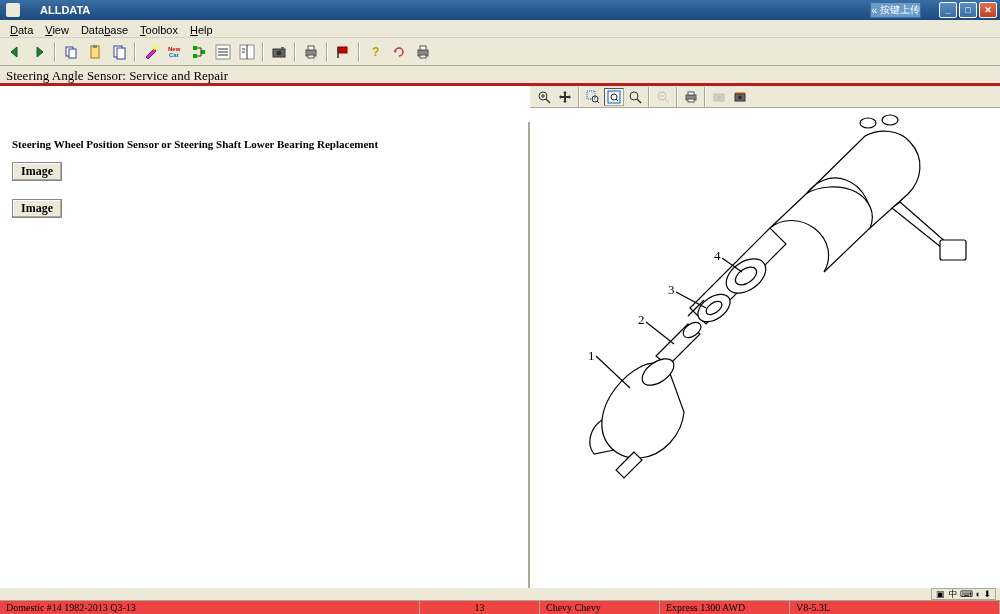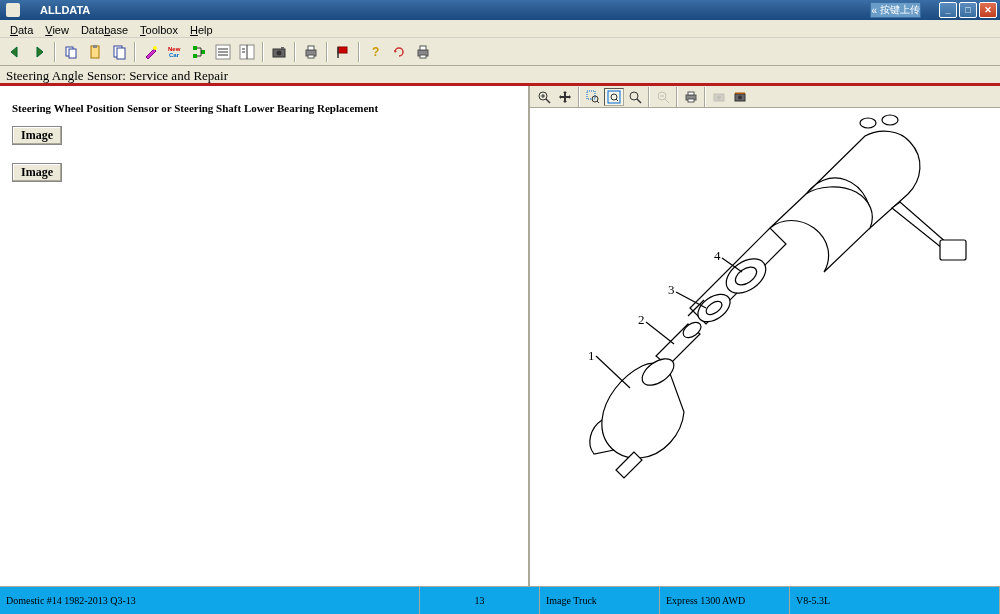--- a/index.html
+++ b/index.html
@@ -20,33 +20,33 @@
 .menuitem { padding: 1px 6px; cursor: default; }
 .menuitem span.u { text-decoration: underline; }
 
 .toolbar { height: 28px; background: #ece9d8; display: flex; align-items: center; padding: 2px 4px; gap: 2px; border-bottom: 1px solid #aca899; }
 .tbtn { width: 22px; height: 22px; display: flex; align-items: center; justify-content: center; cursor: default; border: 1px solid transparent; }
 .tsep { width: 2px; height: 20px; border-left: 1px solid #aca899; border-right: 1px solid #fff; margin: 0 2px; }
 
 .heading-bar { height: 20px; background: #ece9d8; padding: 2px 6px; font-family: "Times New Roman", serif; font-size: 13px; border-bottom: 3px solid #b91c1c; }
 
 .content-area { position: absolute; top: 86px; left: 0; right: 0; bottom: 26px; display: flex; background: #fff; }
-.left-pane { width: 53%; border-right: 2px solid #aca899; padding: 16px 12px; overflow: auto; background: #fff; }
+.left-pane { width: 53%; border-right: 2px solid #aca899; padding: 16px 12px; overflow: auto; background: #fff; margin-top: 36px; }
 .left-pane h4 { font-family: "Times New Roman", serif; font-size: 11px; font-weight: bold; margin-bottom: 12px; }
 .img-btn { display: inline-block; border: 1px solid #888; background: #ece9d8; padding: 1px 8px; font-family: "Times New Roman", serif; font-size: 12px; font-weight: bold; margin-bottom: 18px; cursor: default; box-shadow: inset -1px -1px 0 #aca899, inset 1px 1px 0 #fff; }
 
 .right-pane { width: 47%; display: flex; flex-direction: column; background: #fff; }
 .img-toolbar { height: 22px; background: #ece9d8; border-bottom: 1px solid #aca899; display: flex; align-items: center; padding: 1px 4px; gap: 1px; }
 .itbtn { width: 20px; height: 18px; display: flex; align-items: center; justify-content: center; cursor: default; border: 1px solid transparent; }
 .itbtn.active { border: 1px inset #aca899; background: #f5f5ea; }
 .diagram-area { flex: 1; position: relative; overflow: hidden; background: #fff; }
 .diagram-area svg { position: absolute; top: 0; left: 0; }
 
 .status-tray { position: absolute; right: 4px; bottom: 14px; height: 12px; background: #ece9d8; border: 1px solid #aca899; padding: 0 4px; font-size: 9px; display: flex; align-items: center; gap: 4px; }
-.statusbar { position: absolute; bottom: 0; left: 0; right: 0; height: 28px; background: #0ea5e9; border-top: 1px solid #aca899; display: flex; font-size: 10px; font-family: "Times New Roman", serif; }
+.statusbar { position: absolute; bottom: 0; left: 0; right: 0; height: 14px; background: #ef4444; border-top: 1px solid #aca899; display: flex; font-size: 10px; font-family: "Times New Roman", serif; }
 .status-cell { border-right: 1px solid #aca899; padding: 0 6px; display: flex; align-items: center; }
 .sc1 { flex: 0 0 420px; }
 .sc2 { flex: 0 0 120px; text-align: center; justify-content: center; }
 .sc3 { flex: 0 0 120px; }
 .sc4 { flex: 0 0 130px; }
 .sc5 { flex: 1; }
 
 
 svg.ico { width: 16px; height: 16px; }
 svg.ico2 { width: 14px; height: 14px; }
@@ -308,16 +308,16 @@
 </div>
 
 <div class="status-tray">
   <span>▣</span>
     <span>中 ⌨ ◐ ⬇</span>
 </div>
 
 <div class="statusbar">
   <div class="status-cell sc1">Domestic #14 1982-2013 Q3-13</div>
   <div class="status-cell sc2">13</div>
-  <div class="status-cell sc3">Image Truck</div>
+  <div class="status-cell sc3">Chevy Chevy</div>
   <div class="status-cell sc4">Express 1300 AWD</div>
   <div class="status-cell sc5">V8-5.3L</div>
 </div>
 
 </body></html>

